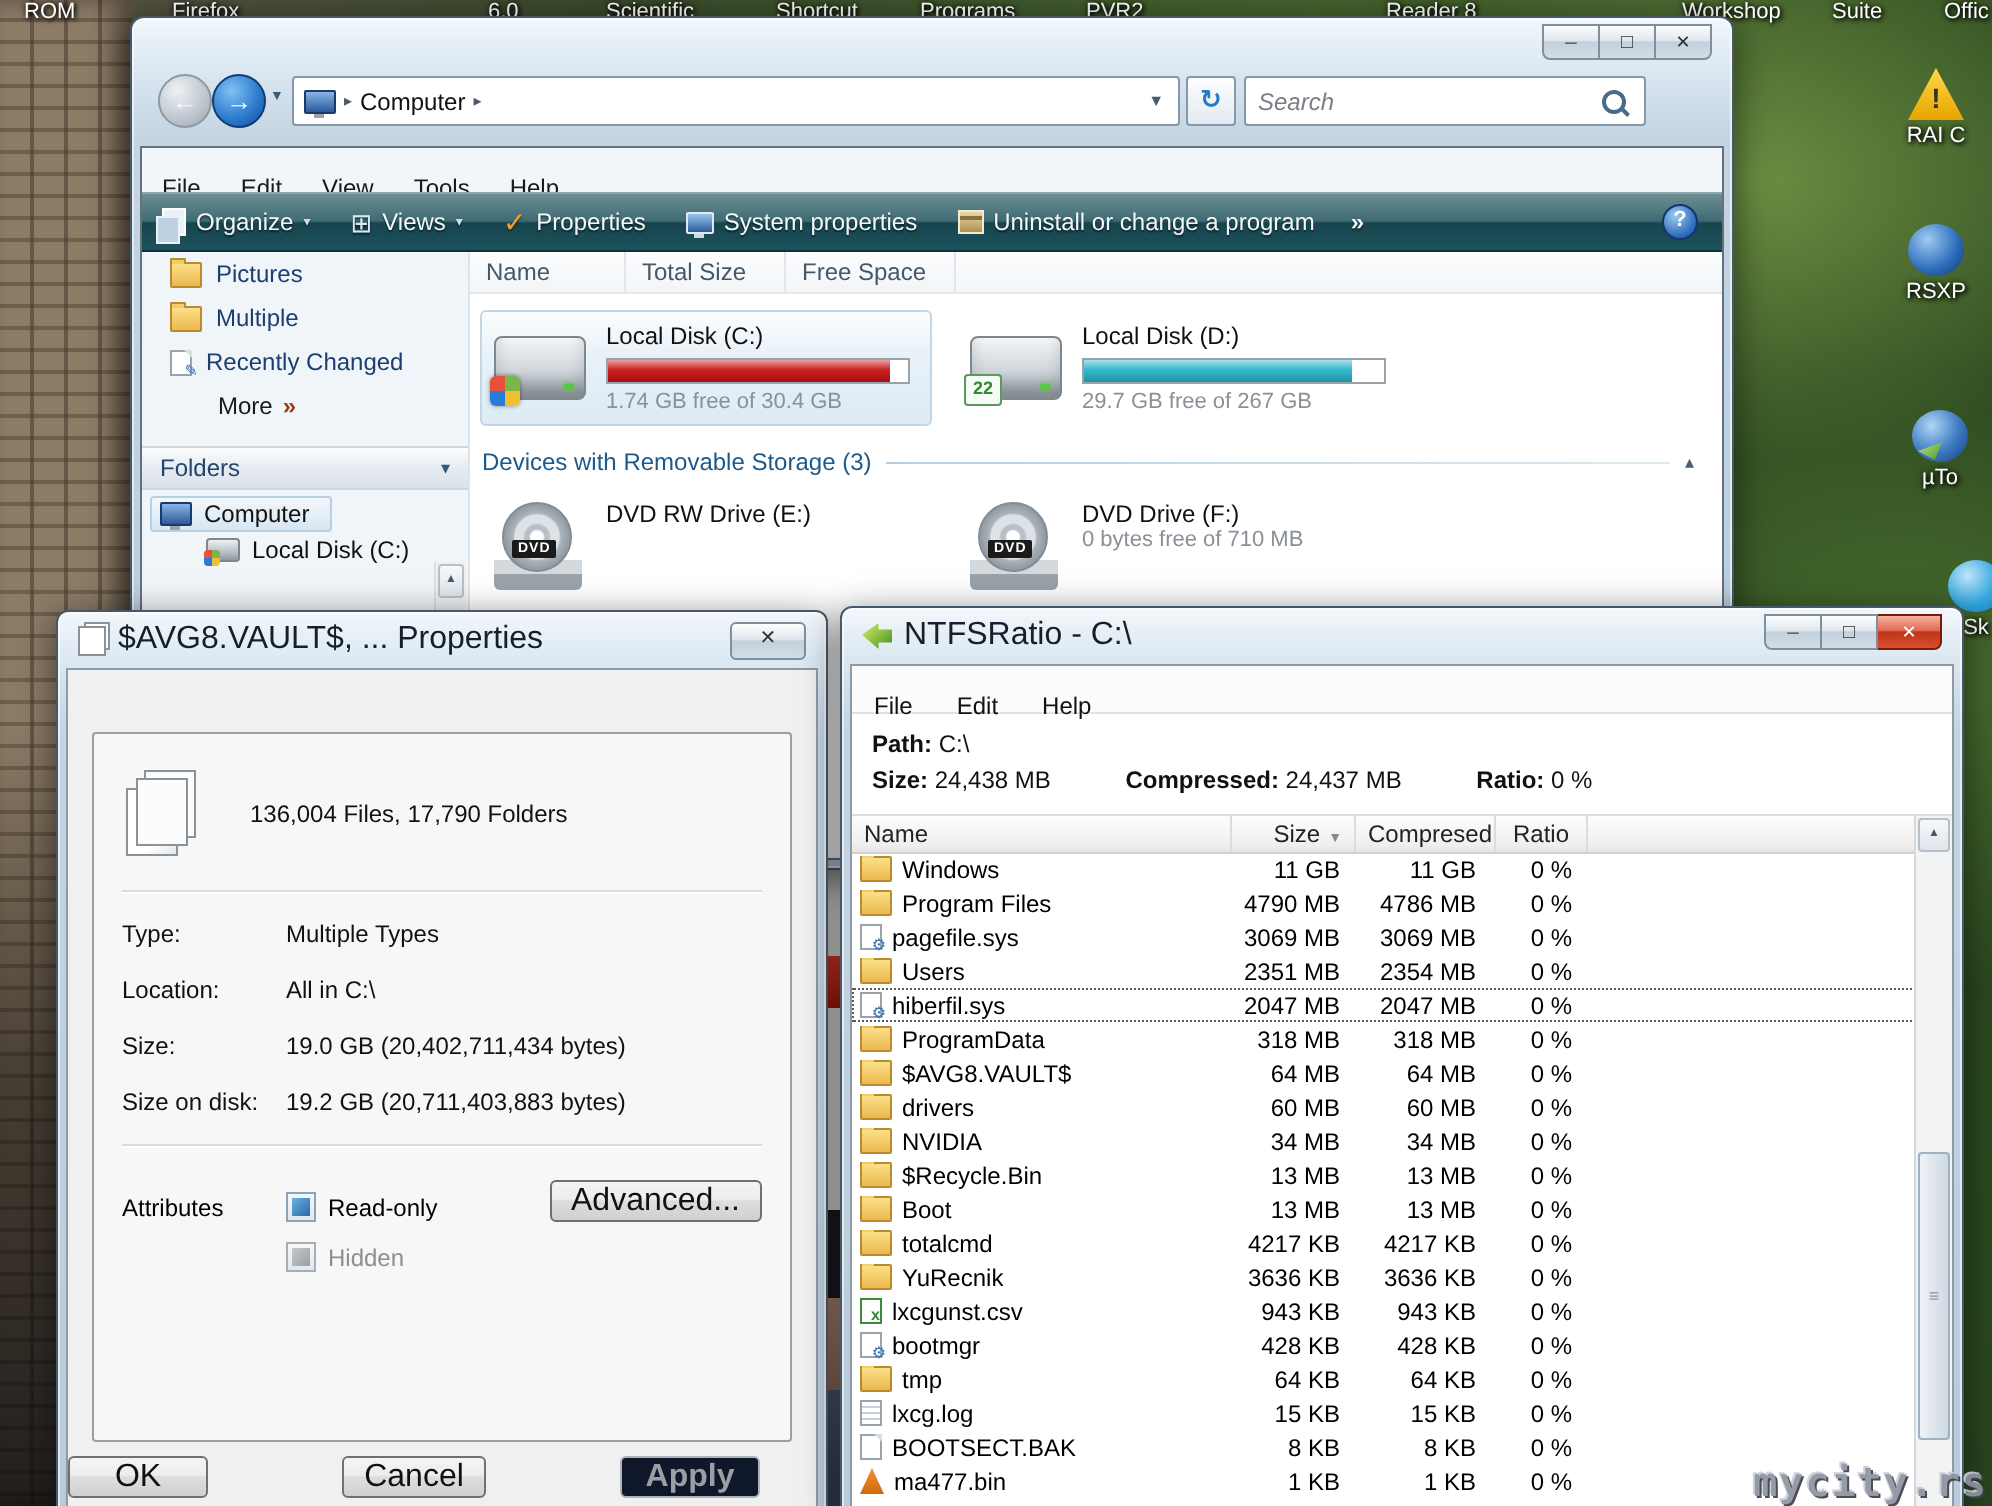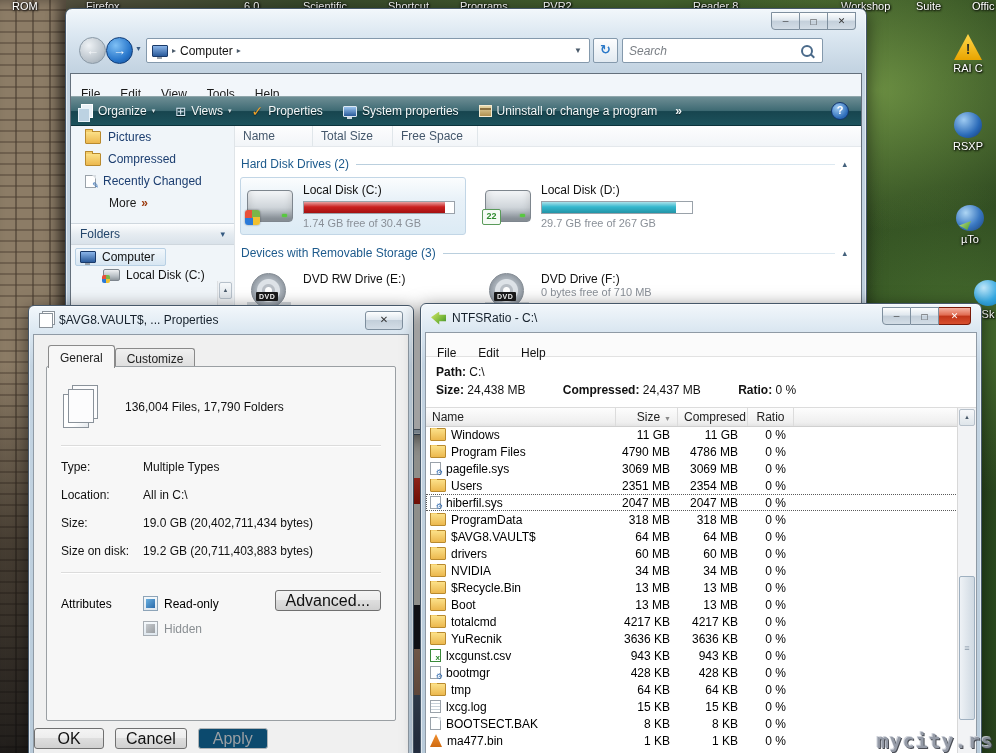--- a/index.html
+++ b/index.html
@@ -40,21 +40,21 @@
     background:linear-gradient(135deg,#bfe08a,#4a9a2a);clip-path:polygon(0 50%,100% 0,70% 100%);}
   .ri-skype{background:radial-gradient(circle at 35% 30%,#bfe6f8,#35a8e0 55%,#1579b4);}
   .dicon-label{color:#fff;font-size:11px;margin-top:2px;text-shadow:1px 1px 2px #000,0 0 3px #000;}
   #watermark{position:absolute;right:2px;bottom:0;z-index:99;
     font:bold 20px "DejaVu Sans Mono",monospace;color:#8d93a0;letter-spacing:1px;
     text-shadow:1px 1px 0 #3c4048,-1px -1px 0 #caced6;opacity:.92;}
   
   .glass{position:absolute;border:1px solid #46586a;border-radius:7px 7px 0 0;
     box-shadow:0 4px 18px rgba(0,0,0,.55), inset 0 0 0 1px rgba(255,255,255,.55);
     background:linear-gradient(180deg,#f2f7fb 0,#dbe7f1 26px,#c4d4e2 60px,#b9cbda 100%);}
-  .tbar{height:28px;display:flex;align-items:center;gap:6px;padding:0 10px;font-size:12px;color:#15202b;}
+  .tbar{height:28px;display:flex;align-items:center;gap:6px;padding:0 10px;font-size:16px;color:#15202b;}
   .win-btns{position:absolute;top:3px;right:10px;display:flex;z-index:5;}
   .wbtn{width:27px;height:16px;border:1px solid #7e8f9e;border-left-width:0;
     background:linear-gradient(180deg,#fdfefe,#dfe7ee 45%,#c3cfda 50%,#d3dde6);
     display:flex;align-items:center;justify-content:center;font-size:9px;color:#333;}
   .wbtn:first-child{border-left-width:1px;border-radius:0 0 0 4px;}
   .wbtn:last-child{border-radius:0 0 4px 0;}
   .wbtn.red{background:linear-gradient(180deg,#f5b2a2,#e06a50 45%,#c03418 50%,#d8502e);
     border-color:#7a1a08;color:#fff;width:31px;}
   .b-min::before{content:"─";font-size:8px;} .b-max::before{content:"□";font-size:10px;}
   .b-cls::before{content:"✕";font-weight:bold;}
@@ -232,24 +232,24 @@
   .cbwrap{display:flex;align-items:center;gap:6px;}
   .cb{width:13px;height:13px;border:1px solid #8da4b8;flex:none;position:relative;
     background:linear-gradient(180deg,#f4f8fb,#e0e8ef);}
   .cb.ind::after{content:"";position:absolute;inset:2px;background:linear-gradient(135deg,#6ab0e0,#2a6aaa);}
   .cb.dis{border-color:#a8aeb4;} .cb.dis::after{background:linear-gradient(135deg,#c6cace,#9a9ea2);}
   .cb-label.dis{color:#8a8f93;}
   .hidden-row{margin:10px 0 0 82px;}
   .vbtn{min-width:70px;height:21px;border:1px solid #707070;border-radius:3px;font-size:16px;color:#111;
     text-align:center;line-height:19px;box-sizing:border-box;padding:0 10px;
     background:linear-gradient(180deg,#f4f4f4,#ededed 45%,#dedede 50%,#d0d0d0);}
-  .vbtn.dis{background:#0c4a6e;border-color:#aeb3b6;color:#9a9fa3;}
+  .vbtn.dis{background:#0f172a;border-color:#aeb3b6;color:#9a9fa3;font-weight:bold;}
   #adv-btn{margin-left:auto;}
-  .dlg-btns{position:absolute;left:0;right:0;bottom:5px;display:flex;justify-content:flex-start;
-    gap:11px;padding-right:28px;}
+  .dlg-btns{position:absolute;left:0;right:0;bottom:5px;display:flex;justify-content:space-between;
+    gap:26px;padding-right:28px;}
   
   #ntfs{left:420px;top:303px;width:560px;height:450px;z-index:31;border-radius:6px 6px 0 0;}
   #ntfs .body{position:absolute;left:4px;right:4px;top:28px;bottom:0;background:#fff;
     border:1px solid #8f9aa5;border-bottom:none;display:flex;flex-direction:column;font-size:12px;}
   .nt-menubar{height:23px;display:flex;align-items:center;background:#fbfbfb;
     border-bottom:1px solid #e2e2e2;color:#111;flex:none;}
   .nt-menubar .menu-item{padding:0 11px;}
   .nt-info{padding:4px 10px 6px 10px;border-bottom:1px solid #dcdcdc;flex:none;color:#111;}
   .nt-info .line{margin:4px 0;}
   .nt-info b{font-weight:bold;}
@@ -377,21 +377,21 @@
     </div>
     <div class="ex-body">
       <div class="sidebar">
         <div id="fav-list">
             <div class="s-item">
               <span class="i-folder"></span>
               <span>Pictures</span>
             </div>
             <div class="s-item">
               <span class="i-folder"></span>
-              <span>Compressed</span>
+              <span>Multiple</span>
             </div>
             <div class="s-item">
               <span class="i-recent"></span>
               <span>Recently Changed</span>
             </div>
           </div>
         <div class="more-row">
           <span>More</span>
           <span class="more-chev">»</span>
         </div>
@@ -414,25 +414,20 @@
         </div>
       </div>
       <div class="main">
         <div class="col-hdr" id="ex-cols">
             <div class="col c0">Name</div>
             <div class="col c1">Total Size</div>
             <div class="col c2">Free Space</div>
           </div>
         <div class="groups" id="ex-groups">
             <div class="group">
-              <div class="group-hdr">
-                <span>Hard Disk Drives (2)</span>
-                <span class="ghdr-line"></span>
-                <span class="ghdr-chev"></span>
-              </div>
               <div class="tiles">
                 <div class="tile sel">
                   <div class="tile-icon">
                     <div class="ic-hdd">
                       <span class="flag"></span>
                     </div>
                   </div>
                   <div class="tile-body">
                     <div class="tile-name">Local Disk (C:)</div>
                     <div class="cap-bar">
@@ -489,24 +484,20 @@
   </div>
 </div>
 
 <div id="props" class="glass">
   <div class="tbar">
     <span class="i-pages"></span>
     <span>$AVG8.VAULT$, ... Properties</span>
     <span class="xbtn"></span>
   </div>
   <div class="body">
-    <div class="tabs" id="prop-tabs">
-        <div class="tab active">General</div>
-        <div class="tab">Customize</div>
-      </div>
     <div class="pg">
       <div class="sum-row">
         <div class="files-stack">
             <div class="pfront"></div>
           </div>
         <span>136,004 Files, 17,790 Folders</span>
       </div>
       <hr class="etch">
       <div id="pg-fields">
           <div class="f-row">

